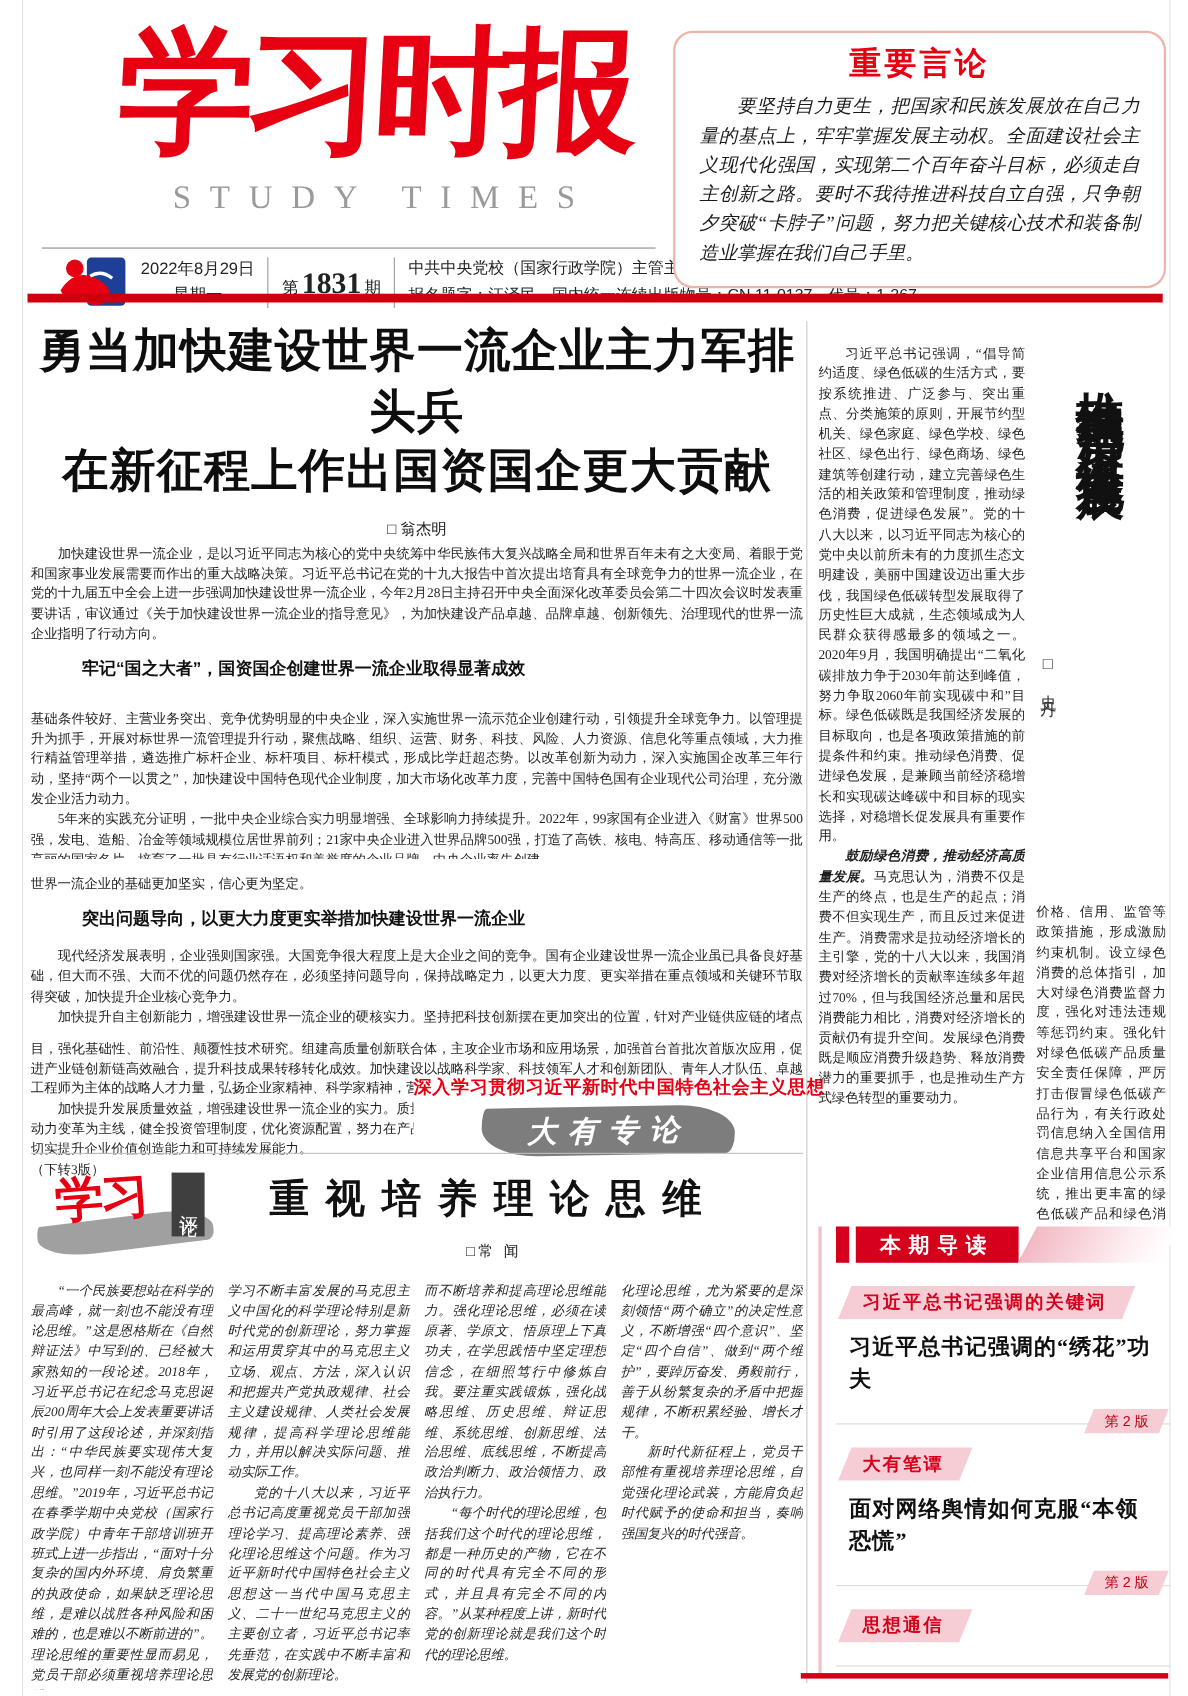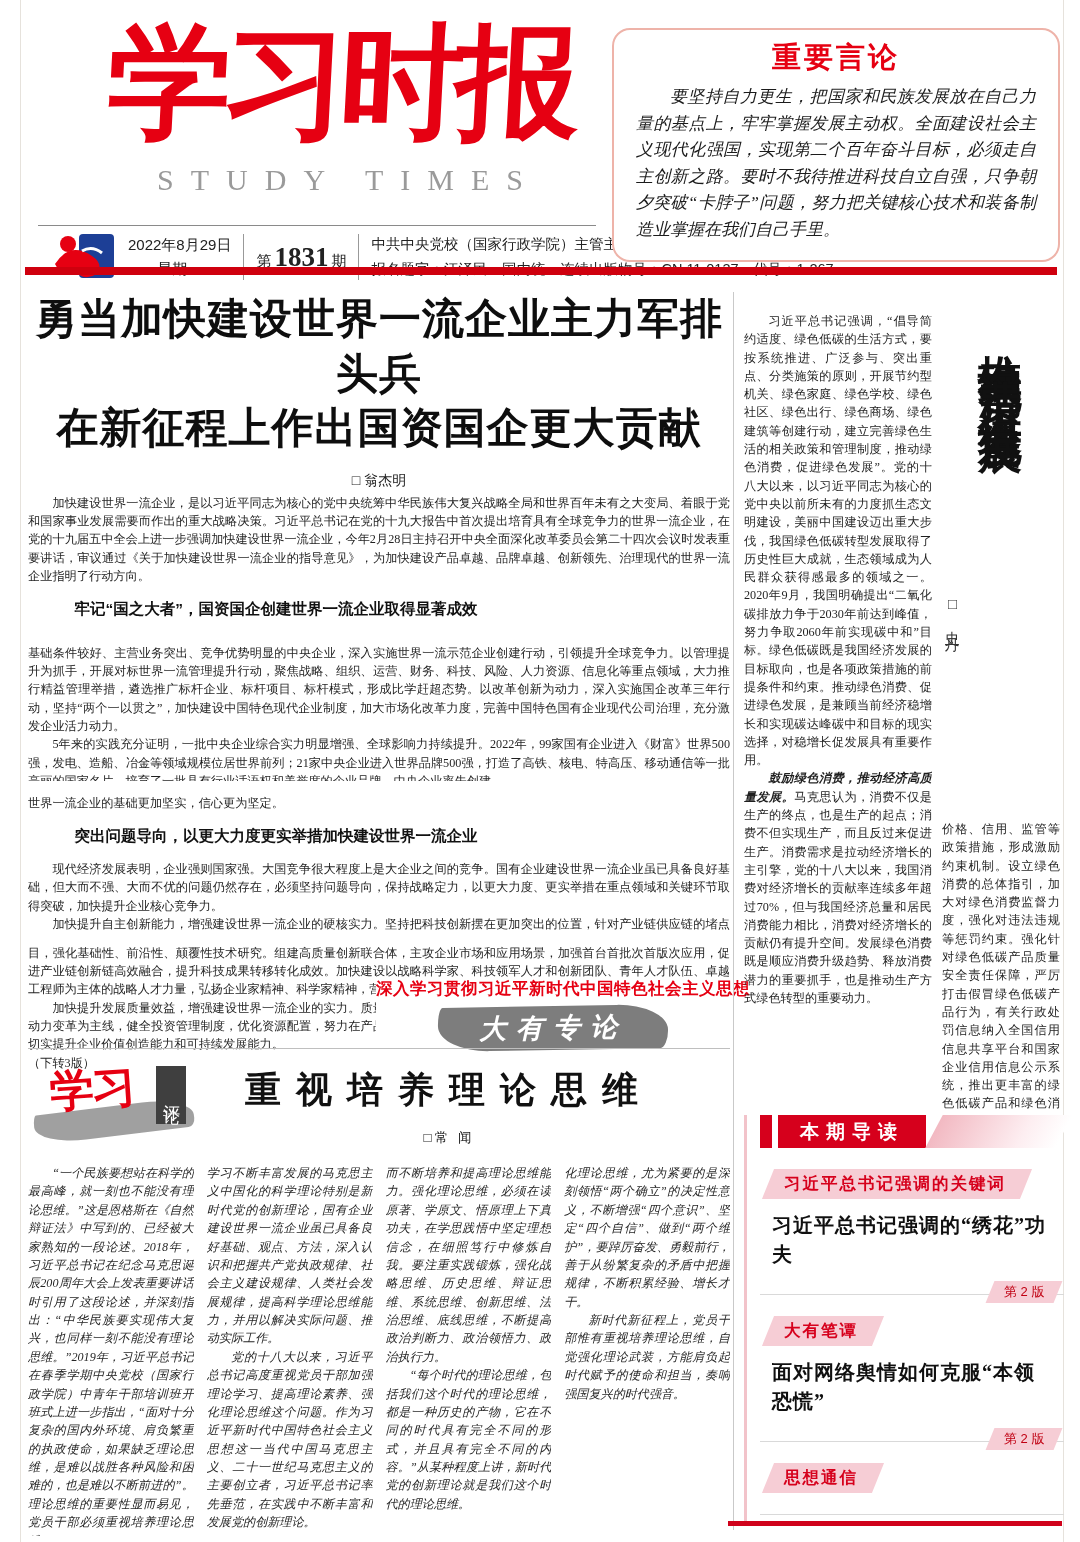--- a/index.html
+++ b/index.html
@@ -216,21 +216,21 @@
         <div class="com-title">重视培养理论思维</div>
         <div class="com-byline">□常 闻</div>
       </div>
       <div style="width:40px"></div>
     </div>
     <div class="com-cols">
       <div class="com-col">
         <p>“一个民族要想站在科学的最高峰，就一刻也不能没有理论思维。”这是恩格斯在《自然辩证法》中写到的、已经被大家熟知的一段论述。2018年，习近平总书记在纪念马克思诞辰200周年大会上发表重要讲话时引用了这段论述，并深刻指出：“中华民族要实现伟大复兴，也同样一刻不能没有理论思维。”2019年，习近平总书记在春季学期中央党校（国家行政学院）中青年干部培训班开班式上进一步指出，“面对十分复杂的国内外环境、肩负繁重的执政使命，如果缺乏理论思维，是难以战胜各种风险和困难的，也是难以不断前进的”。理论思维的重要性显而易见，党员干部必须重视培养理论思维。</p>
       </div>
       <div class="com-col">
-        <p style="text-indent:0">学习不断丰富发展的马克思主义中国化的科学理论特别是新时代党的创新理论，国有企业建设世界一流企业虽已具备良好基础、观点、方法，深入认识和把握共产党执政规律、社会主义建设规律、人类社会发展规律，提高科学理论思维能力，并用以解决实际问题、推动实际工作。</p>
+        <p style="text-indent:0">学习不断丰富发展的马克思主义中国化的科学理论特别是新时代党的创新理论，努力掌握和运用贯穿其中的马克思主义立场、观点、方法，深入认识和把握共产党执政规律、社会主义建设规律、人类社会发展规律，提高科学理论思维能力，并用以解决实际问题、推动实际工作。</p>
         <p>党的十八大以来，习近平总书记高度重视党员干部加强理论学习、提高理论素养、强化理论思维这个问题。作为习近平新时代中国特色社会主义思想这一当代中国马克思主义、二十一世纪马克思主义的主要创立者，习近平总书记率先垂范，在实践中不断丰富和发展党的创新理论。</p>
       </div>
       <div class="com-col">
         <p style="text-indent:0">而不断培养和提高理论思维能力。强化理论思维，必须在读原著、学原文、悟原理上下真功夫，在学思践悟中坚定理想信念，在细照笃行中修炼自我。要注重实践锻炼，强化战略思维、历史思维、辩证思维、系统思维、创新思维、法治思维、底线思维，不断提高政治判断力、政治领悟力、政治执行力。</p>
         <p>“每个时代的理论思维，包括我们这个时代的理论思维，都是一种历史的产物，它在不同的时代具有完全不同的形式，并且具有完全不同的内容。”从某种程度上讲，新时代党的创新理论就是我们这个时代的理论思维。</p>
       </div>
       <div class="com-col">
         <p style="text-indent:0">化理论思维，尤为紧要的是深刻领悟“两个确立”的决定性意义，不断增强“四个意识”、坚定“四个自信”、做到“两个维护”，要踔厉奋发、勇毅前行，善于从纷繁复杂的矛盾中把握规律，不断积累经验、增长才干。</p>
         <p>新时代新征程上，党员干部惟有重视培养理论思维，自觉强化理论武装，方能肩负起时代赋予的使命和担当，奏响强国复兴的时代强音。</p>
       </div>

